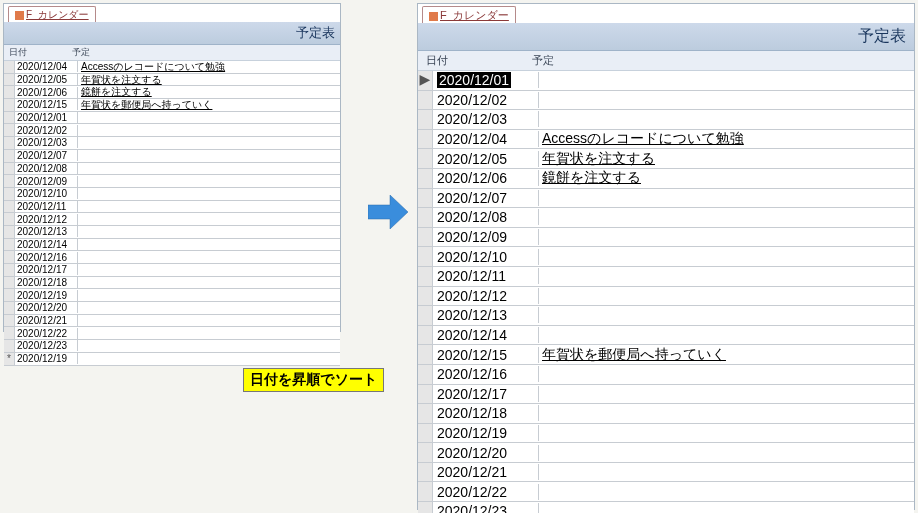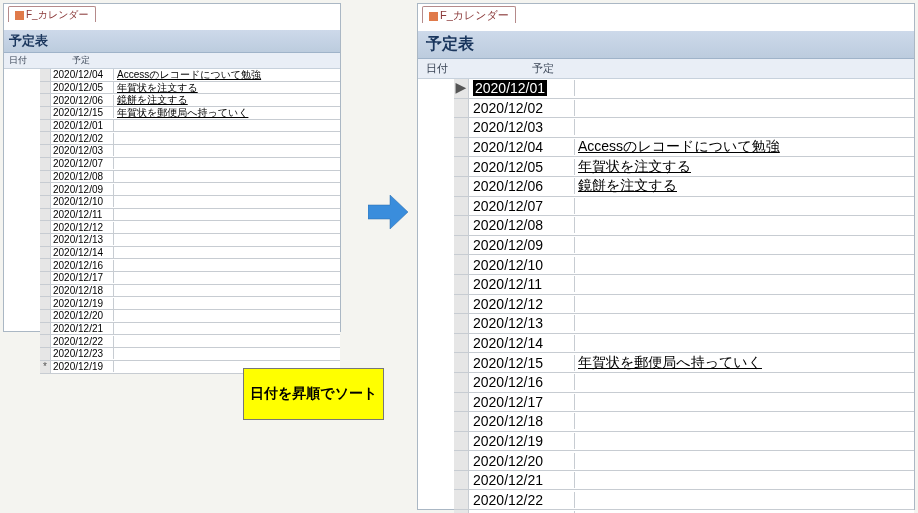--- a/index.html
+++ b/index.html
@@ -18,53 +18,55 @@
     .panel-left  { left:3px;  top:3px;  width:338px; height:329px; font-size:10px; }
     .panel-right { left:417px; top:3px;  width:498px; height:507px; font-size:13px; }
     .tab {
       display:inline-block;
       padding:1px 6px 0;
       background:#fff;
       border:1px solid #b58a8a;
       border-bottom:none;
       color:#8b3a3a;
       font-size:10px;
-      margin:2px 0 8px 4px;
+      margin:2px 0 0 4px;
       border-radius:2px 2px 0 0;
+      text-decoration:underline;
     }
     .panel-right .tab { font-size:11px; }
     .tab-icon {
       display:inline-block;
       width:9px;height:9px;
       background:#e07a4a;
       margin-right:2px;
       vertical-align:middle;
     }
     .title-band {
       background:linear-gradient(#cdd9ea,#bcccde);
       border-bottom:1px solid #9fb3c9;
       padding:2px 5px;
       color:#1a365d;
-      font-weight:bold;
+      font-weight:normal;
+      text-align:right;
     }
     .panel-left  .title-band { font-size:13px; }
     .panel-right .title-band { font-size:16px; padding:3px 8px; }
     .hdr {
       display:flex;
       color:#3a4556;
       font-size:9px;
       padding:1px 5px;
       background:#e9eef6;
       border-bottom:1px solid #c7d1dc;
     }
     .panel-right .hdr { font-size:11px; padding:2px 8px; }
     .hdr .c1 { }
     .panel-left  .hdr .c1 { width:63px; }
     .panel-right .hdr .c1 { width:106px; }
-    .grid { display:flex; flex-direction:column;padding-left:36px; }
+    .grid { display:flex; flex-direction:column; }
     .row {
       display:flex;
       align-items:center;
       border-bottom:1px solid #c7ccd2;
       background:#fff;
     }
     .sel {
       width:11px; height:100%;
       border-right:1px solid #c7ccd2;
       background:#e6e6e6;
@@ -91,21 +93,21 @@
     .arrow {
       position:absolute;
       left:368px; top:195px;
       width:40px; height:34px;
     }
     .annot {
       position:absolute;
       left:243px; top:368px;
       background:#ffff00;
       border:1px solid #777;
-      padding:16px 6px;
+      padding:2px 6px;
       font-size:14px;
       font-weight:bold;
     }
   </style>
 </head>
 <body>
 
 <div class="panel panel-left">
   <div class="tab">
     <span class="tab-icon"></span><span>F_カレンダー</span>

